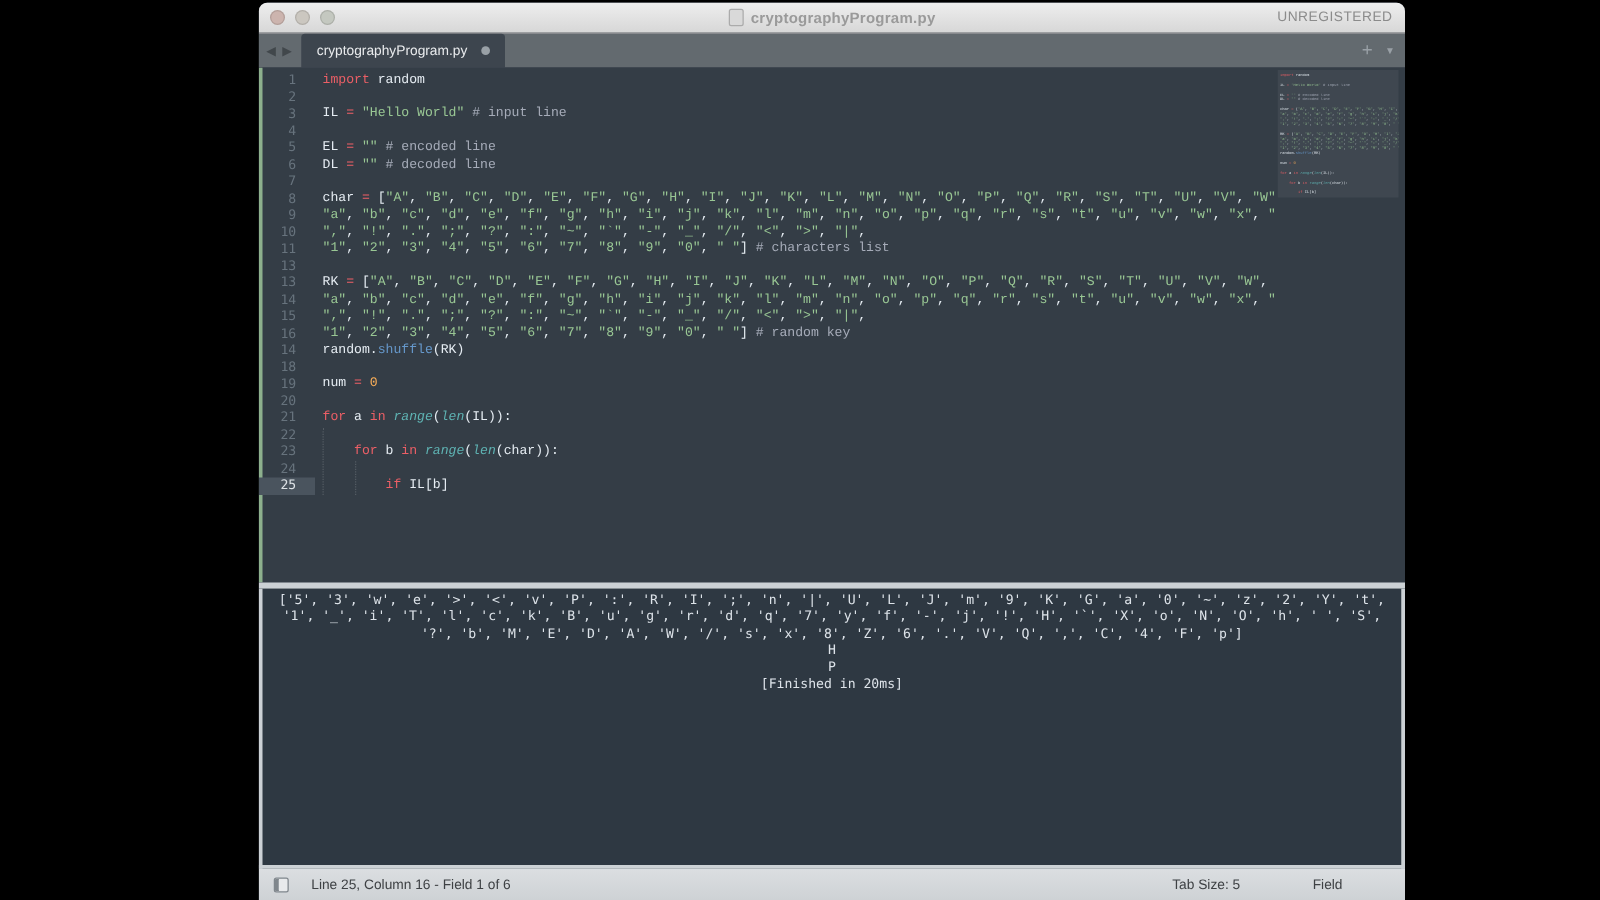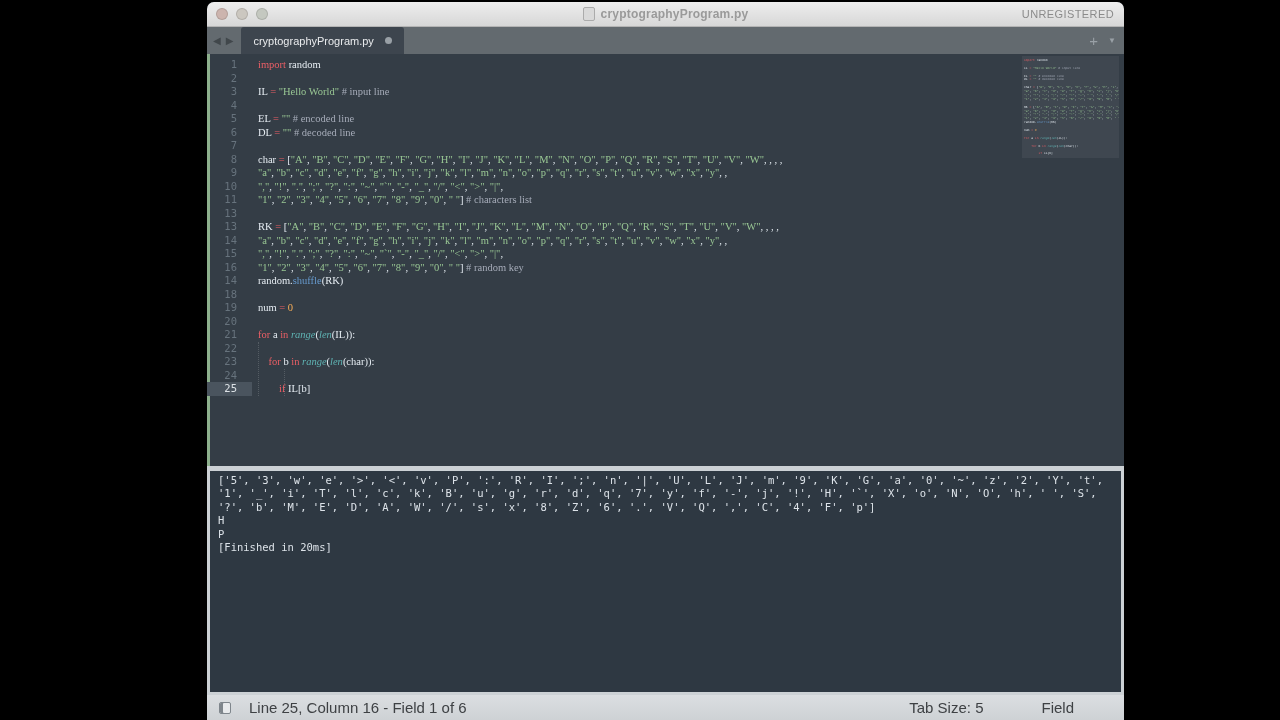--- a/index.html
+++ b/index.html
@@ -39,21 +39,21 @@
 
   
   .editor{position:absolute;left:0;top:52px;right:0;height:412px;background:#343d46;overflow:hidden;}
   .left-strip{position:absolute;left:0;top:0;bottom:0;width:3px;background:#9ec49a;opacity:.85;}
   .gutter{position:absolute;left:0;top:4px;width:45px;
           font-family:"DejaVu Sans Mono", monospace;font-size:10.5px;line-height:13.5px;
           color:#67737d;text-align:right;}
   .gnum{height:13.5px;padding-right:15px;}
   .gnum.cur{background:#4a545e;color:#dde2e6;}
   .code{position:absolute;left:51px;top:4px;width:762px;overflow:hidden;
-        font-family:Liberation Serif, serif;font-size:10.5px;line-height:13.5px;
+        font-family:Liberation Mono, monospace;font-size:10.5px;line-height:13.5px;
         color:var(--foreground,#e6edf3);white-space:pre;}
   .cline{height:13.5px;white-space:pre;}
   .tok-k{color:var(--keyword,#ec5f66);}
   .tok-s{color:var(--string,#99c794);}
   .tok-c{color:var(--comment,#a6acb9);}
   .tok-n{color:var(--number,#f9ae58);}
   .tok-f{color:var(--builtin,#5fb4b4);font-style:italic;}
   .tok-b{color:var(--function,#6699cc);}
   .tok-p{color:var(--foreground,#e6edf3);}
   .guide{position:absolute;width:0;border-left:1px dotted rgba(255,255,255,.16);}
@@ -67,27 +67,27 @@
             font-family:"DejaVu Sans Mono", monospace;font-size:3px;line-height:3.9px;
             white-space:pre;color:var(--foreground,#e6edf3);opacity:.9;}
   .mline{height:3.9px;overflow:hidden;}
 
   
   .divider{position:absolute;left:0;top:464px;right:0;height:5px;background:#ccd1d5;}
   .console{position:absolute;left:0;top:469px;right:0;height:224px;background:#2e3842;
            border-left:3px solid #ccd1d5;border-right:3px solid #ccd1d5;border-bottom:3px solid #ccd1d5;
            box-sizing:border-box;overflow:hidden;}
   #console-lines{padding:3px 8px;font-family:"DejaVu Sans Mono", monospace;font-size:10.5px;
-                 line-height:13.4px;color:#dde3e9;white-space:pre;}
+                 line-height:13.4px;color:#dde3e9;white-space:pre;text-align:center;}
   .out-line{height:13.4px;white-space:pre;overflow:hidden;}
 
   
   .statusbar{position:absolute;left:0;top:693px;right:0;height:25px;
              background:linear-gradient(#dbdee1,#ced2d5);display:flex;align-items:center;
-             font-size:15px;color:#3e4144;padding:0 12px;box-sizing:border-box;}
+             font-size:11px;color:#3e4144;padding:0 12px;box-sizing:border-box;}
   .sb-icon{width:12px;height:12px;border:1px solid #7f868c;border-radius:2px;box-sizing:border-box;
            box-shadow:inset 3px 0 0 #7f868c;background:#e8eaec;}
   .sb-pos{margin-left:18px;}
   .sb-right{margin-left:auto;display:flex;gap:58px;margin-right:38px;}
 </style>
 </head>
 <body>
 
 <div class="stage">
   <div class="window">

